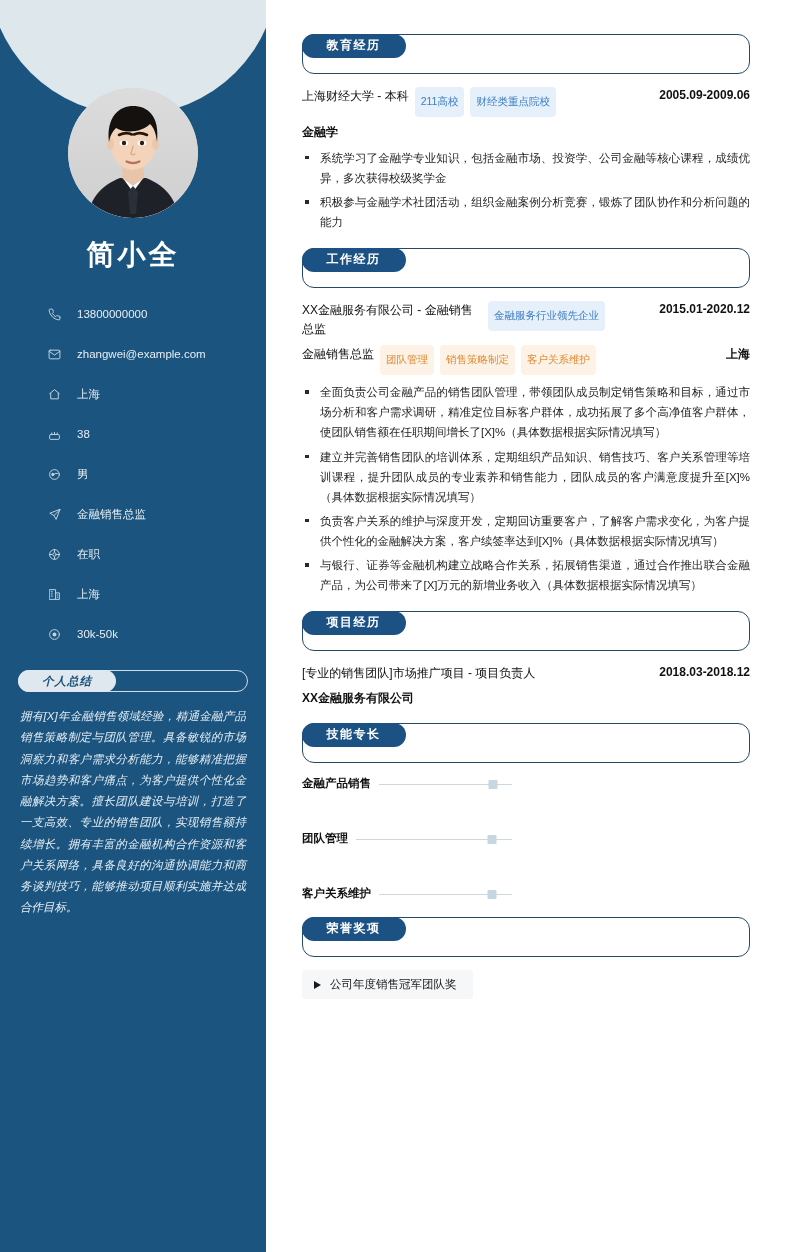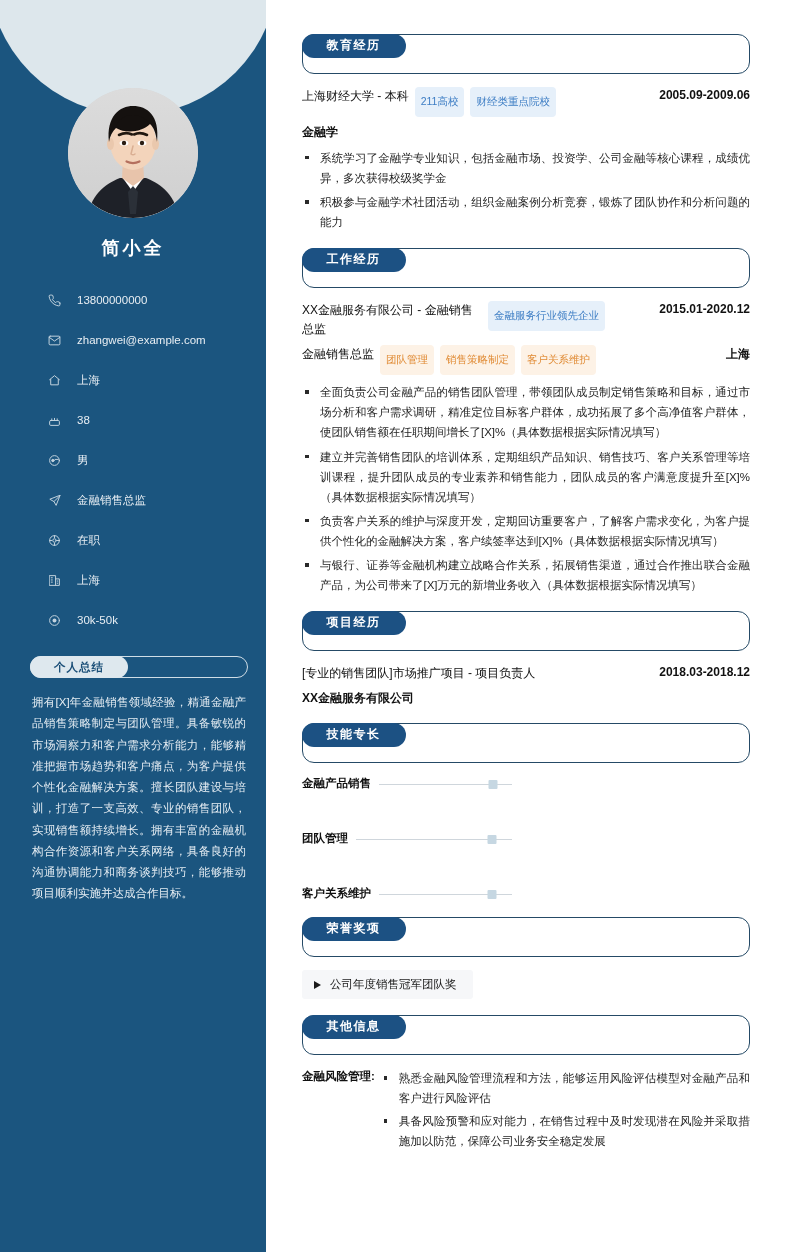--- a/index.html
+++ b/index.html
@@ -46,21 +46,21 @@
     height: 130px;
     border-radius: 50%;
     overflow: hidden;
     background: #d8d8d8;
     position: relative;
   }
   .avatar-svg { display: block; width: 130px; height: 130px; }
 
   .person-name {
     text-align: center;
-    font-size: 18px;
+    font-size: 28px;
     font-weight: bold;
     letter-spacing: 3px;
     margin-top: 18px;
     color: #ffffff;
   }
 
   .contact-list {
     margin: 26px 16px 0 48px;
     padding: 0;
     list-style: none;
@@ -78,21 +78,21 @@
     flex: 0 0 20px;
     display: flex;
     align-items: center;
     justify-content: flex-start;
     margin-right: 9px;
     opacity: .85;
   }
   .contact-icon svg { display: block; }
   .contact-text { line-height: 1.1; }
 
-  .summary-block { margin: 22px 18px 0 30px; }
+  .summary-block { margin: 22px 18px 0 18px; font-style: italic; }
   .side-section-head {
     position: relative;
     height: 22px;
     border: 1px solid #cfdde6;
     border-radius: 11px;
     margin-bottom: 14px;
   }
   .side-section-head .pill {
     position: absolute;
     left: -1px;
@@ -538,29 +538,15 @@
         <span class="pill">荣誉奖项</span>
       </div>
       <div>
         <span class="honor-chip">
           <span class="tri"></span>
           <span>公司年度销售冠军团队奖</span>
         </span>
       </div>
     </section>
 
-    <section class="section">
-      <div class="section-head">
-        <span class="pill">其他信息</span>
-      </div>
-      <div class="other-row">
-        <span class="other-label">金融风险管理:</span>
-        <div class="other-body">
-          <ul class="bullets">
-            <li>熟悉金融风险管理流程和方法，能够运用风险评估模型对金融产品和客户进行风险评估</li>
-            <li>具备风险预警和应对能力，在销售过程中及时发现潜在风险并采取措施加以防范，保障公司业务安全稳定发展</li>
-          </ul>
-        </div>
-      </div>
-    </section>
 
   </main>
 </div>
 
 </body></html>

